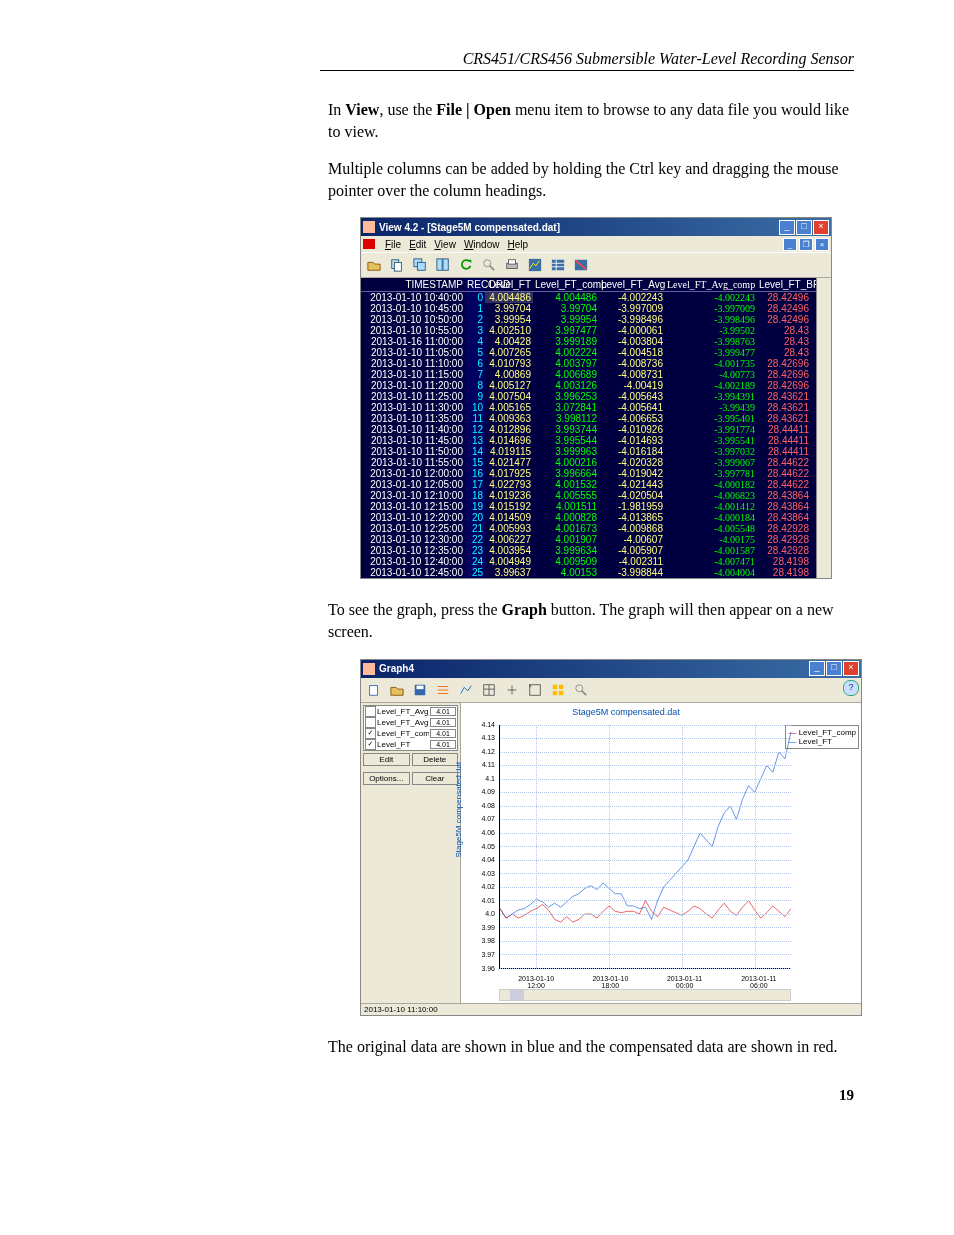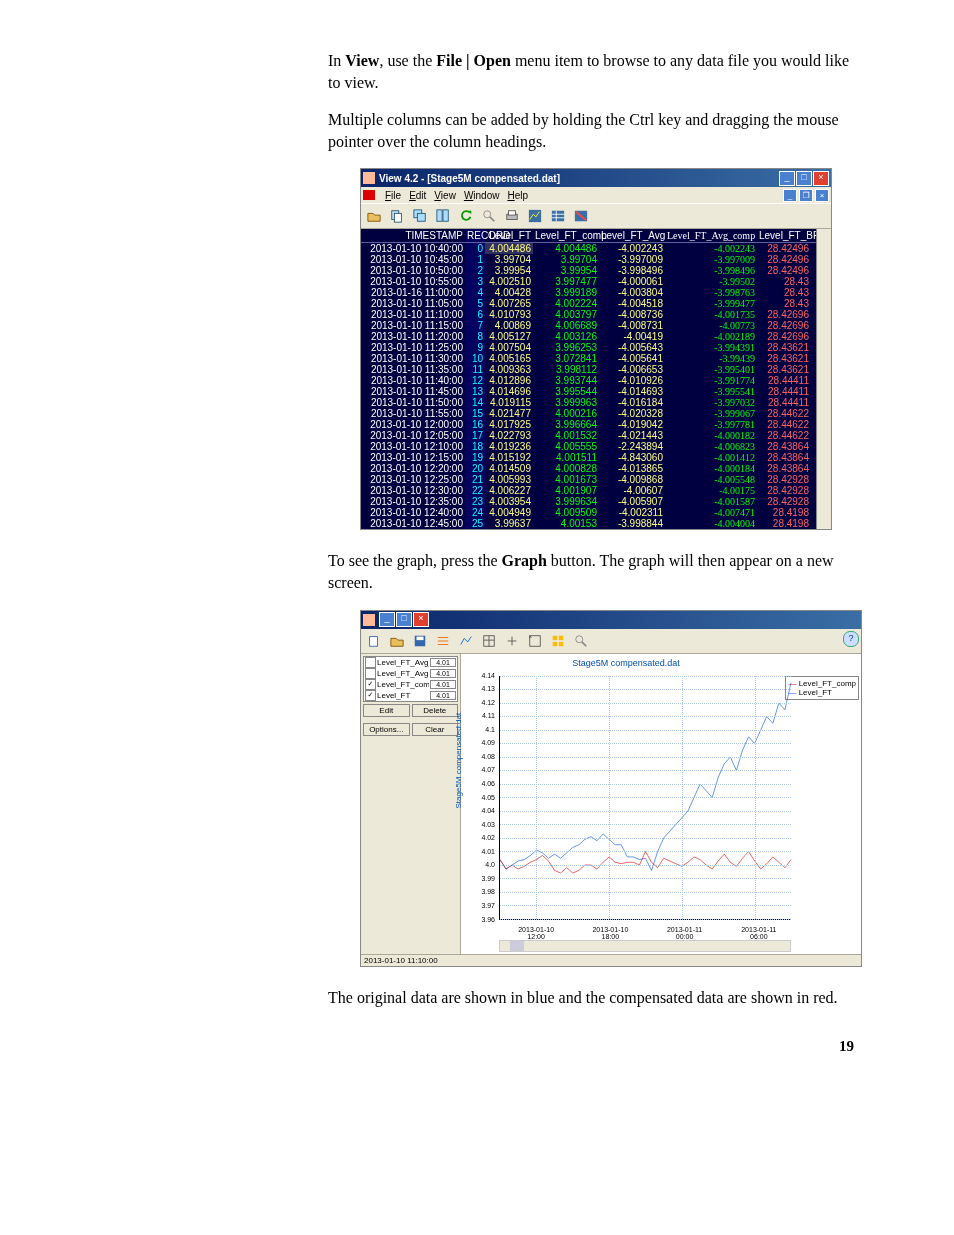--- a/index.html
+++ b/index.html
@@ -130,20 +130,21 @@
   .toolbar2{background:#ece9d8;padding:2px;display:flex;gap:1px;border-bottom:1px solid #aca899;position:relative;}
   .hscroll{position:absolute;left:38px;right:70px;bottom:2px;height:10px;background:#ece9d8;border:1px solid #ccc;}
   .hscroll .thumb{position:absolute;left:10px;width:14px;top:0;bottom:0;background:#ccd;}
   svg.plot{position:absolute;left:0;top:0;width:100%;height:100%;overflow:visible;}
   .pagenum{ text-align:right; font-weight:bold; font-size:15px; margin-top:30px;}
 </style>
 </head>
 <body>
 
 <div class="page">
+  <div class="hdr-line">CRS451/CRS456 Submersible Water-Level Recording Sensor</div>
 
   <div class="body-text">
     <p>
       <span>In </span><b>View</b><span>, use the </span><b>File | Open</b><span> menu item to browse to any data file you would like to view.</span>
     </p>
     <p>Multiple columns can be added by holding the Ctrl key and dragging the mouse pointer over the column headings.</p>
   </div>
 
   <div class="screenshot">
     <div class="titlebar">
@@ -402,30 +403,30 @@
             <div class="c-cmp">4.001532</div>
             <div class="c-avg">-4.021443</div>
             <div class="c-avc">-4.000182</div>
             <div class="c-bp">28.44622</div>
           </div>
           <div class="dg-row">
             <div class="c-ts">2013-01-10 12:10:00</div>
             <div class="c-rec">18</div>
             <div class="c-lv">4.019236</div>
             <div class="c-cmp">4.005555</div>
-            <div class="c-avg">-2.243894</div>
+            <div class="c-avg">-4.020504</div>
             <div class="c-avc">-4.006823</div>
             <div class="c-bp">28.43864</div>
           </div>
           <div class="dg-row">
             <div class="c-ts">2013-01-10 12:15:00</div>
             <div class="c-rec">19</div>
             <div class="c-lv">4.015192</div>
             <div class="c-cmp">4.001511</div>
-            <div class="c-avg">-4.843060</div>
+            <div class="c-avg">-1.981959</div>
             <div class="c-avc">-4.001412</div>
             <div class="c-bp">28.43864</div>
           </div>
           <div class="dg-row">
             <div class="c-ts">2013-01-10 12:20:00</div>
             <div class="c-rec">20</div>
             <div class="c-lv">4.014509</div>
             <div class="c-cmp">4.000828</div>
             <div class="c-avg">-4.013865</div>
             <div class="c-avc">-4.000184</div>
@@ -483,20 +484,21 @@
 
   <div class="body-text">
     <p>
       <span>To see the graph, press the </span><b>Graph</b><span> button.  The graph will then appear on a new screen.</span>
     </p>
   </div>
 
   <div class="screenshot2">
     <div class="titlebar">
       <div class="ico"></div>
+      <div class="ttl">Graph4</div>
       <div class="winbtns">
         <div class="winbtn">_</div>
         <div class="winbtn">□</div>
         <div class="winbtn cl">×</div>
       </div>
     </div>
     <div class="toolbar2">
       <div class="tb">
           <svg viewBox="0 0 16 16">
             <rect x="3" y="3" width="9" height="11" fill="#fff" stroke="#36a"></rect>

